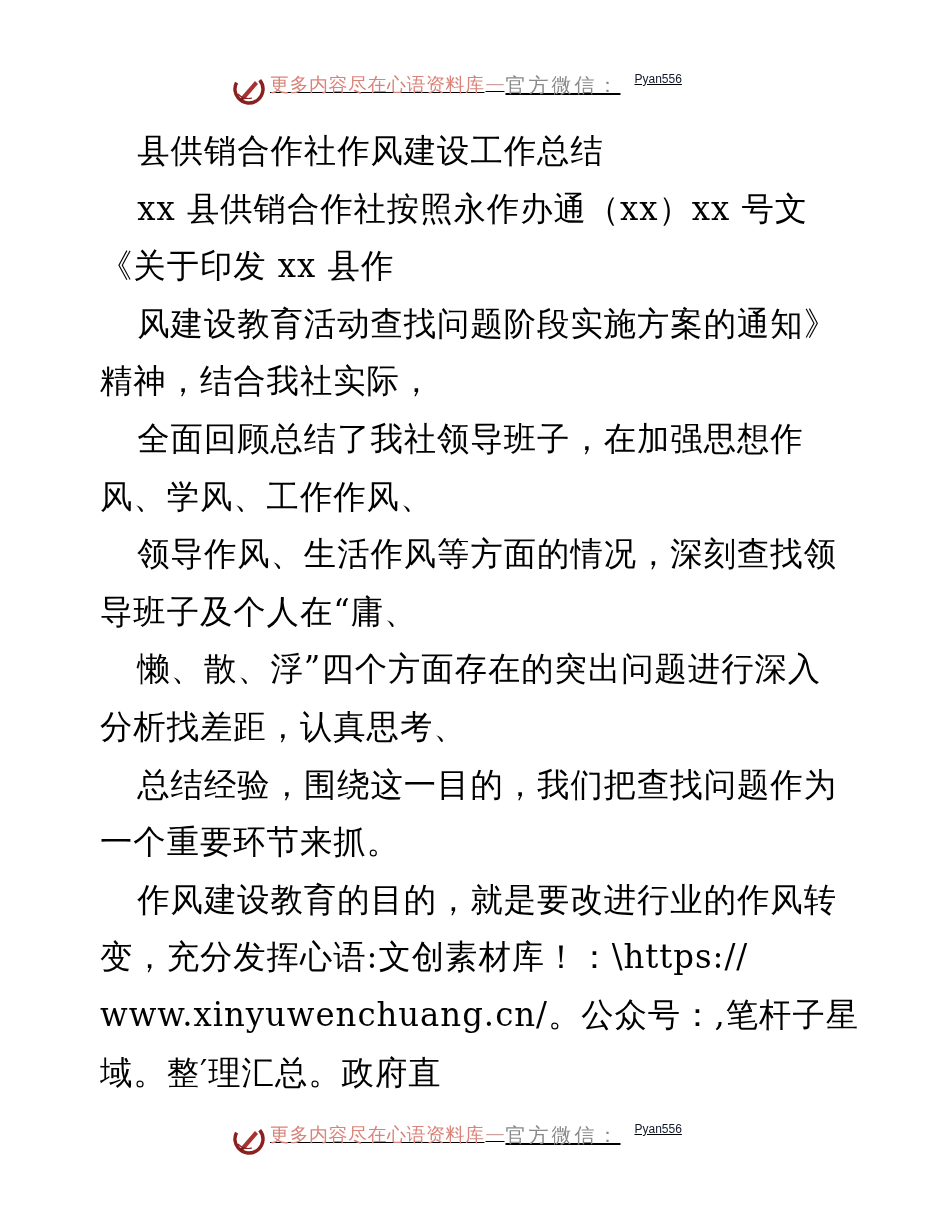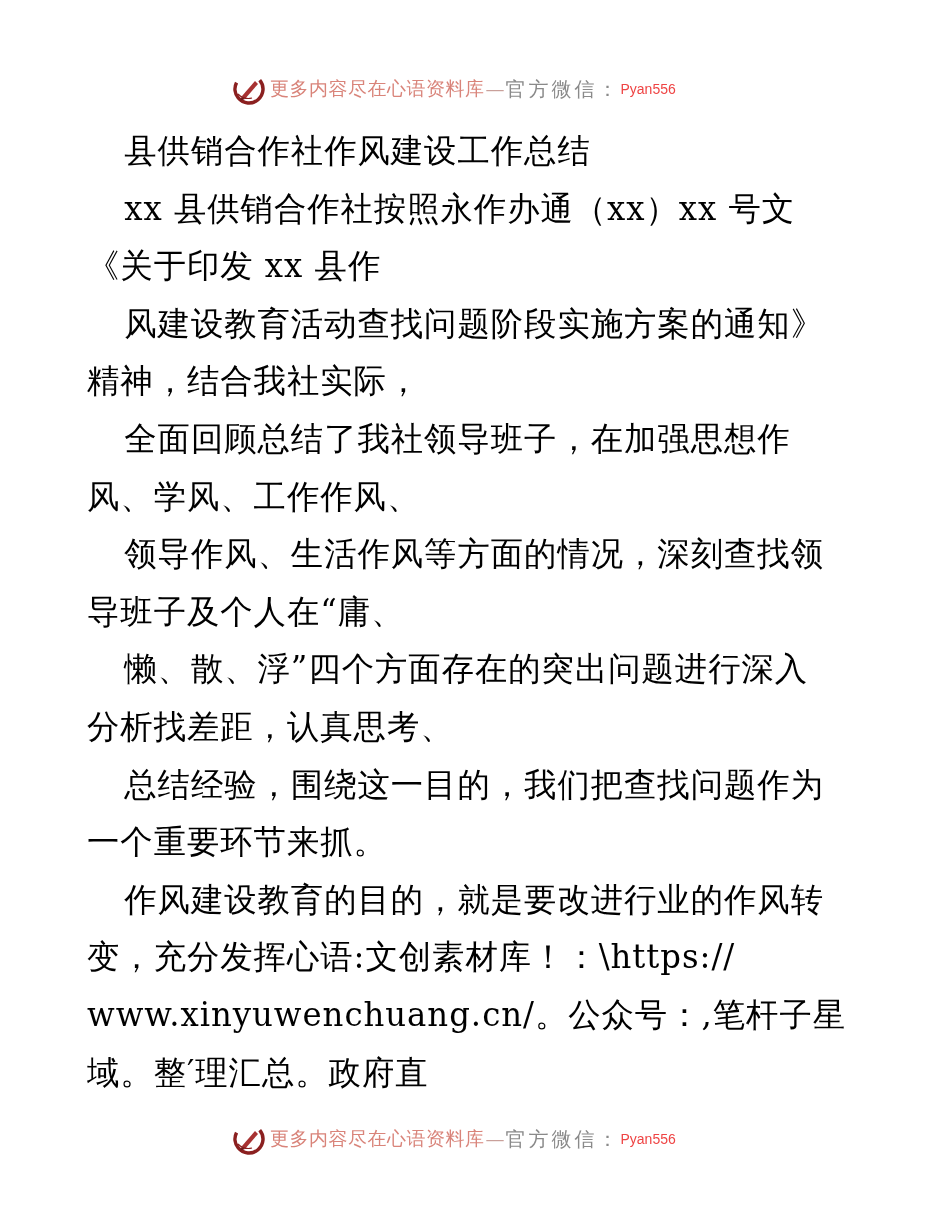--- a/index.html
+++ b/index.html
@@ -13,22 +13,22 @@
       position: relative;
       overflow: hidden;
       font-family: "DejaVu Serif", "Liberation Serif", serif;
       color: #000000;
     }
     .watermark {
       position: absolute;
       left: 232px;
       height: 34px;
       display: flex;
-      align-items: center;
       white-space: nowrap;
+      text-decoration: underline;
     }
     .watermark.top { top: 72px; }
     .watermark.bottom { top: 1122px; }
     .wm-logo {
       width: 34px;
       height: 34px;
       margin-right: 4px;
       display: inline-block;
     }
     .wm-main {
@@ -43,27 +43,27 @@
       margin: 0 1px;
     }
     .wm-wx {
       font-family: "DejaVu Serif", "Liberation Serif", serif;
       font-size: 20px;
       color: #8a8a8a;
       letter-spacing: 3px;
     }
     .wm-id {
       font-family: "Liberation Sans", sans-serif;
-      font-size: 14px;
-      color: #ef4444;
-      margin-left: 0;
+      font-size: 12px;
+      color: #0f172a;
+      margin-left: 14px;
     }
     .content {
       position: absolute;
-      left: 87px;
+      left: 100px;
       top: 122px;
       width: 760px;
     }
     .line {
       font-size: 33px;
       line-height: 57.6px;
       height: 57.6px;
       white-space: nowrap;
       letter-spacing: 1px;
       transform: scaleX(0.98);

